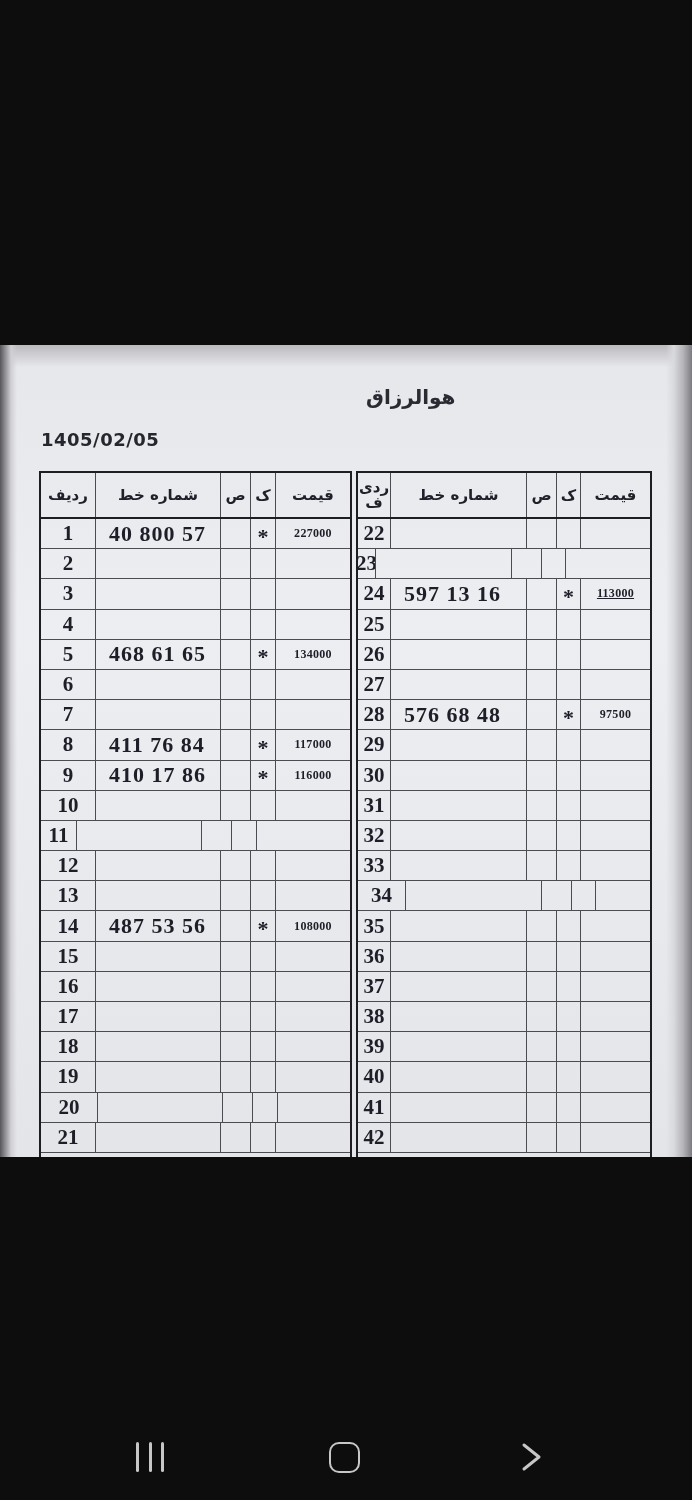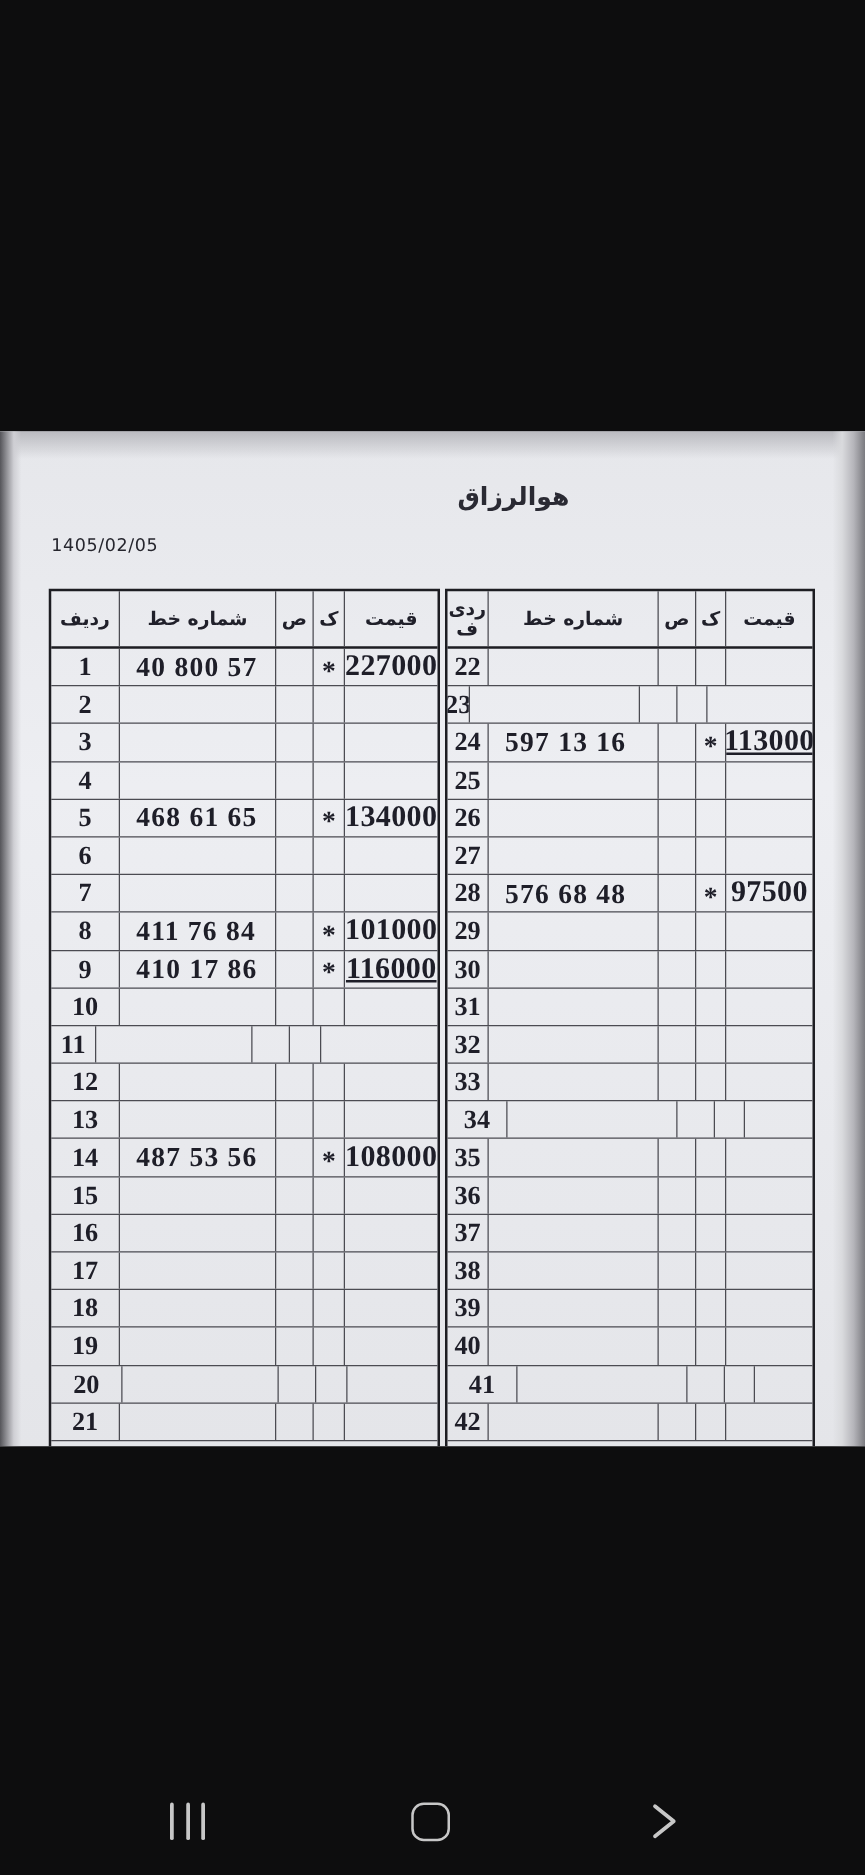--- a/index.html
+++ b/index.html
@@ -27,21 +27,21 @@
     position:absolute; left:0; top:0; width:100%; height:22px;
     background:linear-gradient(180deg, rgba(120,120,126,.40), rgba(120,120,126,0));
   }
   .doc-title {
     position:absolute; left:366px; top:40px;
     font-size:20px; font-weight:bold; color:#2a2a33;
     direction:rtl;
   }
   .doc-date {
     position:absolute; left:41px; top:84px;
-    font-size:14px; font-weight:normal; color:#26262e; letter-spacing:.5px;
+    font-size:18px; font-weight:bold; color:#26262e; letter-spacing:.5px;
   }
   
   .tbl {
     position:absolute; top:126px;
     border:2.5px solid #1d1d22;
     display:flex; flex-direction:column;
   }
   .tbl-left  { left:39px;  width:313px; height:690px; }
   .tbl-right { left:356px; width:296px; height:690px; }
   .row { display:flex; height:30.2px; border-bottom:1.2px solid #4b4b52; flex:none; }
@@ -53,21 +53,21 @@
   }
   .cell:last-child { border-right:none; }
   .hcell {
     font-size:15px; font-weight:bold; color:#20202a;
     direction:rtl; text-align:center; line-height:1.1; padding:0 2px;
   }
   .c-no   { font-family:"Liberation Serif", serif; font-weight:bold; font-size:21px; }
   .c-line { font-family:"Liberation Serif", serif; font-weight:bold; font-size:22px;
             justify-content:flex-start; padding-left:13px; letter-spacing:1px; white-space:pre; }
   .c-k    { font-family:"Liberation Serif", serif; font-weight:bold; font-size:22px; padding-top:6px; }
-  .c-price{ font-family:"Liberation Serif", serif; font-weight:bold; font-size:24px; letter-spacing:.3px; }
+  .c-price{ font-family:"Liberation Serif", serif; font-weight:bold; font-size:12px; letter-spacing:.3px; }
   
   .nav-btn { position:absolute; cursor:pointer; }
   .nav-recents { left:136px; top:1442px; width:28px; height:30px;
                  display:flex; justify-content:space-between; }
   .nav-recents span { width:3px; height:30px; background:#c7c7c7; border-radius:2px; }
   .nav-home { left:329px; top:1442px; width:31px; height:31px;
               border:2.6px solid #c7c7c7; border-radius:10px; }
   .nav-back { left:520px; top:1442px; width:24px; height:30px; }
 </style>
 </head>
@@ -136,28 +136,28 @@
           <div class="cell c-line" style="width: 125px;"></div>
           <div class="cell c-s" style="width: 30px;"></div>
           <div class="cell c-k" style="width: 25px;"></div>
           <div class="cell c-price" style="flex: 1 1 0%;"></div>
         </div>
         <div class="row">
           <div class="cell c-no" style="width: 55px;">8</div>
           <div class="cell c-line" style="width: 125px;">411 76 84</div>
           <div class="cell c-s" style="width: 30px;"></div>
           <div class="cell c-k" style="width: 25px;">*</div>
-          <div class="cell c-price" style="flex: 1 1 0%;">101000</div>
+          <div class="cell c-price" style="flex: 1 1 0%;">117000</div>
         </div>
         <div class="row">
           <div class="cell c-no" style="width: 55px;">9</div>
           <div class="cell c-line" style="width: 125px;">410 17 86</div>
           <div class="cell c-s" style="width: 30px;"></div>
           <div class="cell c-k" style="width: 25px;">*</div>
-          <div class="cell c-price" style="flex: 1 1 0%; text-decoration: underline;">116000</div>
+          <div class="cell c-price" style="flex: 1 1 0%;">116000</div>
         </div>
         <div class="row">
           <div class="cell c-no" style="width: 55px;">10</div>
           <div class="cell c-line" style="width: 125px;"></div>
           <div class="cell c-s" style="width: 30px;"></div>
           <div class="cell c-k" style="width: 25px;"></div>
           <div class="cell c-price" style="flex: 1 1 0%;"></div>
         </div>
         <div class="row">
           <div class="cell c-no" style="width: 36px;">11</div>
@@ -372,21 +372,21 @@
           <div class="cell c-price" style="flex: 1 1 0%;"></div>
         </div>
         <div class="row">
           <div class="cell c-no" style="width: 33px;">40</div>
           <div class="cell c-line" style="width: 136px;"></div>
           <div class="cell c-s" style="width: 30px;"></div>
           <div class="cell c-k" style="width: 24px;"></div>
           <div class="cell c-price" style="flex: 1 1 0%;"></div>
         </div>
         <div class="row">
-          <div class="cell c-no" style="width: 56px;">41</div>
+          <div class="cell c-no" style="width: 33px;">41</div>
           <div class="cell c-line" style="width: 136px;"></div>
           <div class="cell c-s" style="width: 30px;"></div>
           <div class="cell c-k" style="width: 24px;"></div>
           <div class="cell c-price" style="flex: 1 1 0%;"></div>
         </div>
         <div class="row">
           <div class="cell c-no" style="width: 33px;">42</div>
           <div class="cell c-line" style="width: 136px;"></div>
           <div class="cell c-s" style="width: 30px;"></div>
           <div class="cell c-k" style="width: 24px;"></div>

